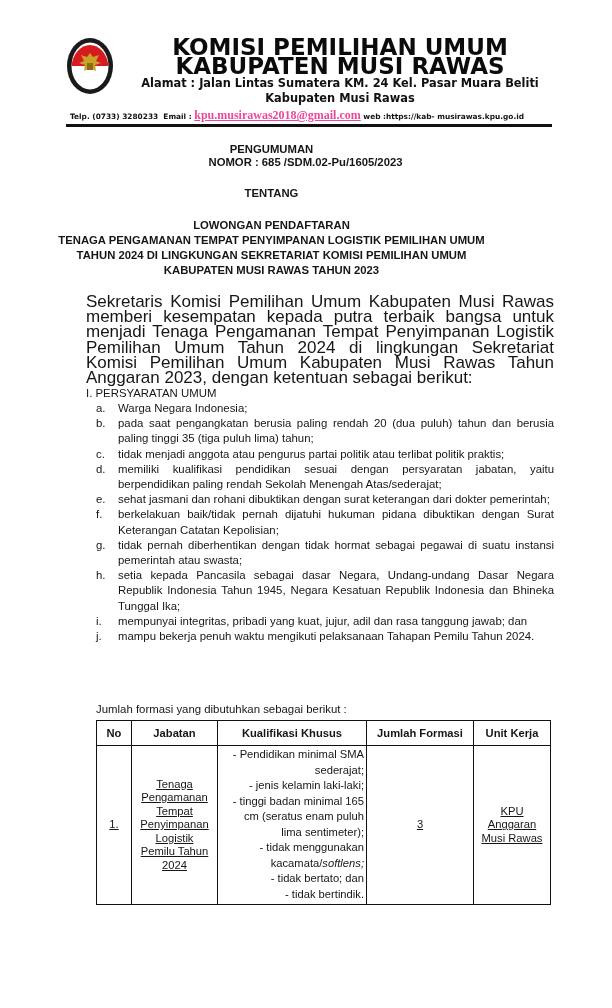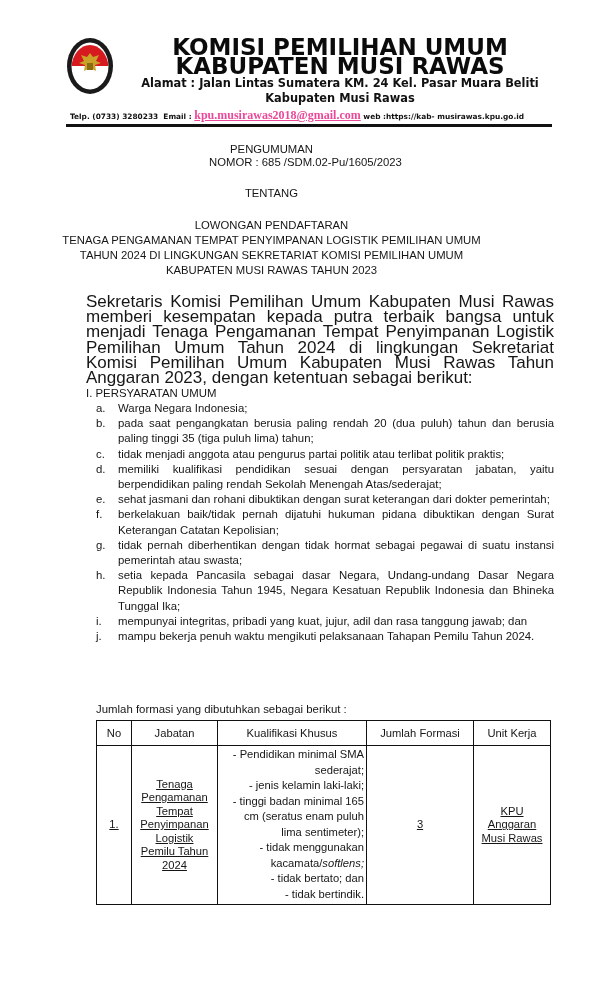--- a/index.html
+++ b/index.html
@@ -9,34 +9,34 @@
   
   .logo { position: absolute; left: 66px; top: 37px; width: 48px; height: 58px; }
   .kop { position: absolute; left: 120px; top: 38px; width: 440px; text-align: center; }
   .kop-title { font-family: "DejaVu Sans", sans-serif; font-weight: bold; font-size: 23px; line-height: 19px; letter-spacing: 0px; color: #0b0b0b; }
   .kop-addr { font-family: "DejaVu Sans", sans-serif; font-weight: bold; font-size: 11.4px; line-height: 15px; color: #111; }
   .kop-contact { position: absolute; left: 70px; top: 108px; width: 480px; white-space: nowrap; font-family: "DejaVu Sans", sans-serif; font-weight: bold; font-size: 7.4px; color: #111; }
   .kop-contact .email { font-family: "Liberation Serif", serif; font-weight: bold; font-size: 12px; text-decoration: underline; color: #ec4899; }
   .rule { position: absolute; left: 66px; top: 124px; width: 486px; height: 3px; background: #111; }
 
   
-  .center { position: absolute; left: 0; width: 543px; text-align: center; font-size: 11.3px; line-height: 15px; color: #161616; }
+  .center { position: absolute; left: 0; width: 543px; text-align: center; font-size: 11.3px; line-height: 15px; color: #161616; font-weight: bold; }
 
   
   .para { position: absolute; left: 86px; width: 468px; font-size: 17px; line-height: 15.2px; text-align: justify; color: #161616; }
   .section { position: absolute; left: 86px; top: 386px; font-size: 11.4px; line-height: 15px; color: #161616; }
   .list { position: absolute; left: 96px; top: 401px; width: 458px; margin: 0; padding: 0; list-style: none; }
   .list li { position: relative; padding-left: 22px; font-size: 11.4px; line-height: 15.2px; text-align: justify; color: #161616; margin-bottom: 0; }
   .list li .mk { position: absolute; left: 0; top: 0; }
   .formasi { position: absolute; left: 96px; top: 702px; font-size: 11.4px; line-height: 15px; color: #161616; }
 
   
   table.formasi-table { position: absolute; left: 96px; top: 720px; border-collapse: collapse; font-size: 11.2px; color: #161616; }
   table.formasi-table th, table.formasi-table td { border: 1.2px solid #111; padding: 0; }
-  table.formasi-table th { font-weight: normal; height: 24px; text-align: center; }
+  table.formasi-table th { font-weight: bold; height: 24px; text-align: center; }
   .c-no { width: 34px; } .c-jab { width: 85px; } .c-kual { width: 148px; } .c-jum { width: 106px; } .c-unit { width: 76px; }
   td.mid { text-align: center; vertical-align: middle; line-height: 13.5px; text-decoration: underline; }
   td.kual { vertical-align: top; padding: 1px 2px 2px 2px !important; line-height: 15.5px; text-align: right; }
   td.kual div { padding-left: 7px; text-indent: -7px; }
   .ital { font-style: italic; }
 
   
   .logo svg { width: 48px; height: 58px; display: block; }
 </style>
 </head>

